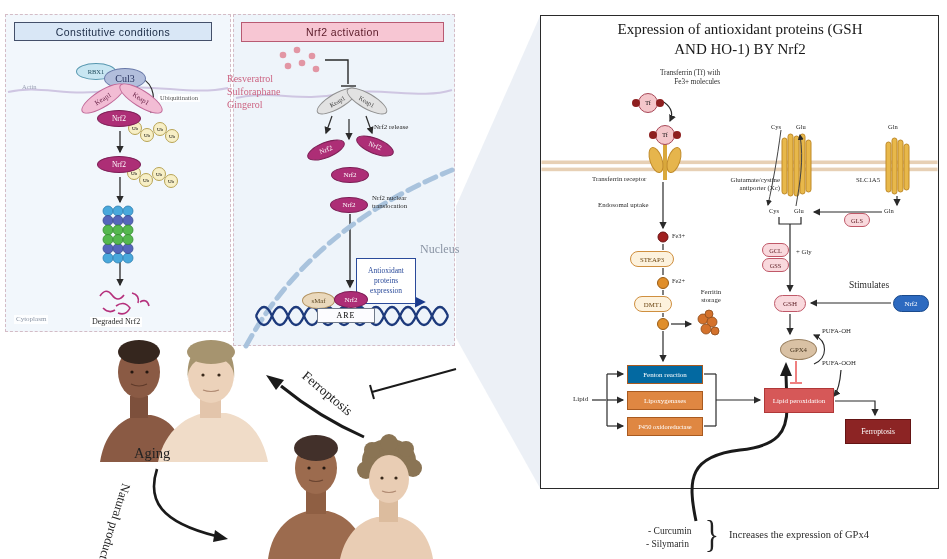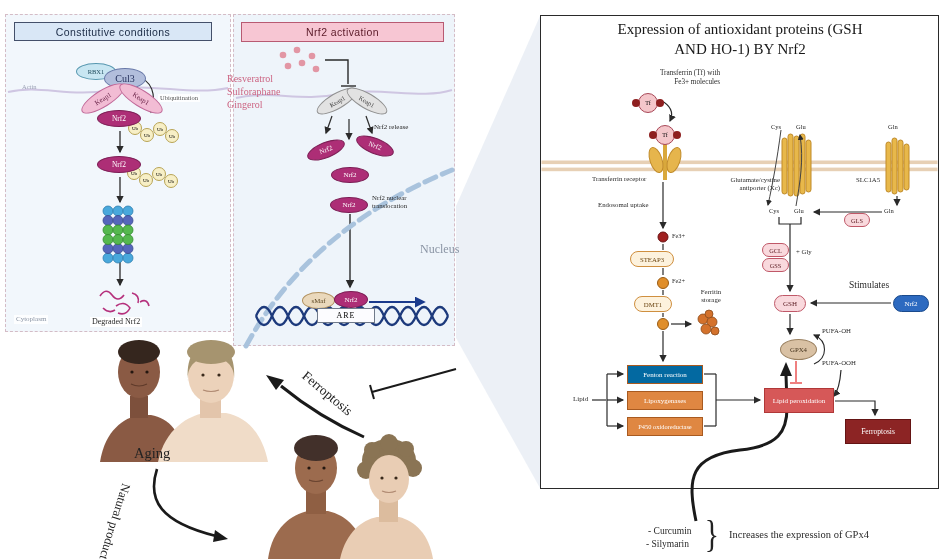--- a/index.html
+++ b/index.html
@@ -265,20 +265,25 @@
   <div class="oval" style="left:314px;top:93px;width:46px;height:16px;background:#e2e2e2;border:1px solid #909090;font-size:6.5px;color:#444;transform:rotate(-30deg);z-index:4">Keap1</div>
   <div class="oval" style="left:344px;top:93px;width:46px;height:16px;background:#e2e2e2;border:1px solid #909090;font-size:6.5px;color:#444;transform:rotate(30deg);z-index:4">Keap1</div>
   <div class="lbl" style="left:374px;top:123px;font-size:7px;z-index:3">Nrf2 release</div>
   <div class="oval magenta" style="left:306px;top:142px;width:40px;height:16px;font-size:7px;transform:rotate(-22deg);z-index:4">Nrf2</div>
   <div class="oval magenta" style="left:355px;top:138px;width:40px;height:16px;font-size:7px;transform:rotate(22deg);z-index:4">Nrf2</div>
   <div class="oval magenta" style="left:331px;top:167px;width:38px;height:16px;font-size:7px;z-index:4">Nrf2</div>
   <div class="oval magenta" style="left:330px;top:197px;width:38px;height:16px;font-size:7px;z-index:4">Nrf2</div>
   <div class="lbl pre" style="left:372px;top:194px;font-size:6.8px;white-space:pre-line;z-index:3">Nrf2 nuclear
 translocation</div>
   <div class="lbl" style="left:420px;top:242px;font-size:12px;color:#8a94a4;z-index:3">Nucleus</div>
+  <div class="boxc" style="left:356px;top:258px;width:60px;height:46px;background:#fff;border:1.2px solid #2a4a9a;z-index:3">
+    <span class="pre" style="font-size:7.5px;color:#2a4a9a;line-height:1.35">Antioxidant
+proteins
+expression</span>
+  </div>
   <div class="oval" style="left:302px;top:292px;width:33px;height:17px;background:#ead8bb;border:1px solid #b29260;font-size:6.8px;color:#5a4420;z-index:4">sMaf</div>
   <div class="oval magenta" style="left:334px;top:291px;width:34px;height:17px;font-size:7px;z-index:4">Nrf2</div>
   <div class="boxc" style="left:317px;top:308px;width:58px;height:15px;background:#fcfcff;border:1px solid #707a8a;font-size:8px;letter-spacing:1px;z-index:4">ARE</div>
 
   <div class="lbl pre" style="left:560px;top:20px;width:360px;text-align:center;font-size:15px;color:#181818;white-space:pre-line;line-height:1.3;z-index:3">Expression of antioxidant proteins (GSH
 AND HO-1) BY Nrf2</div>
   <div class="lbl pre" style="left:590px;top:69px;width:130px;text-align:right;font-size:7.2px;white-space:pre-line;z-index:3">Transferrin (Tf) with
 Fe3+ molecules</div>
   <div class="oval" style="left:638px;top:93px;width:20px;height:20px;background:#f4c6ca;border:1px solid #a84858;font-size:6px;z-index:3">Tf</div>
   <div class="oval" style="left:632px;top:99px;width:8px;height:8px;background:#8e1f1f;z-index:4"></div>

